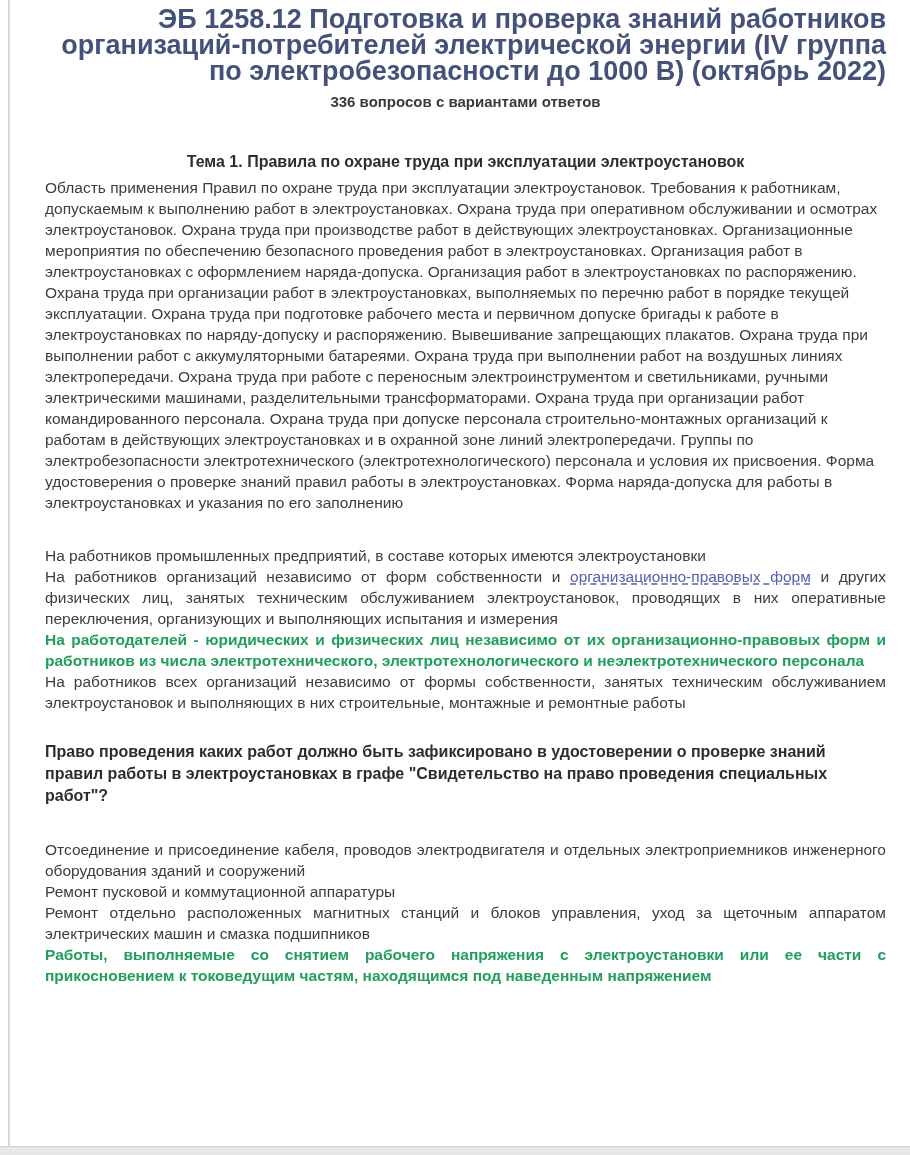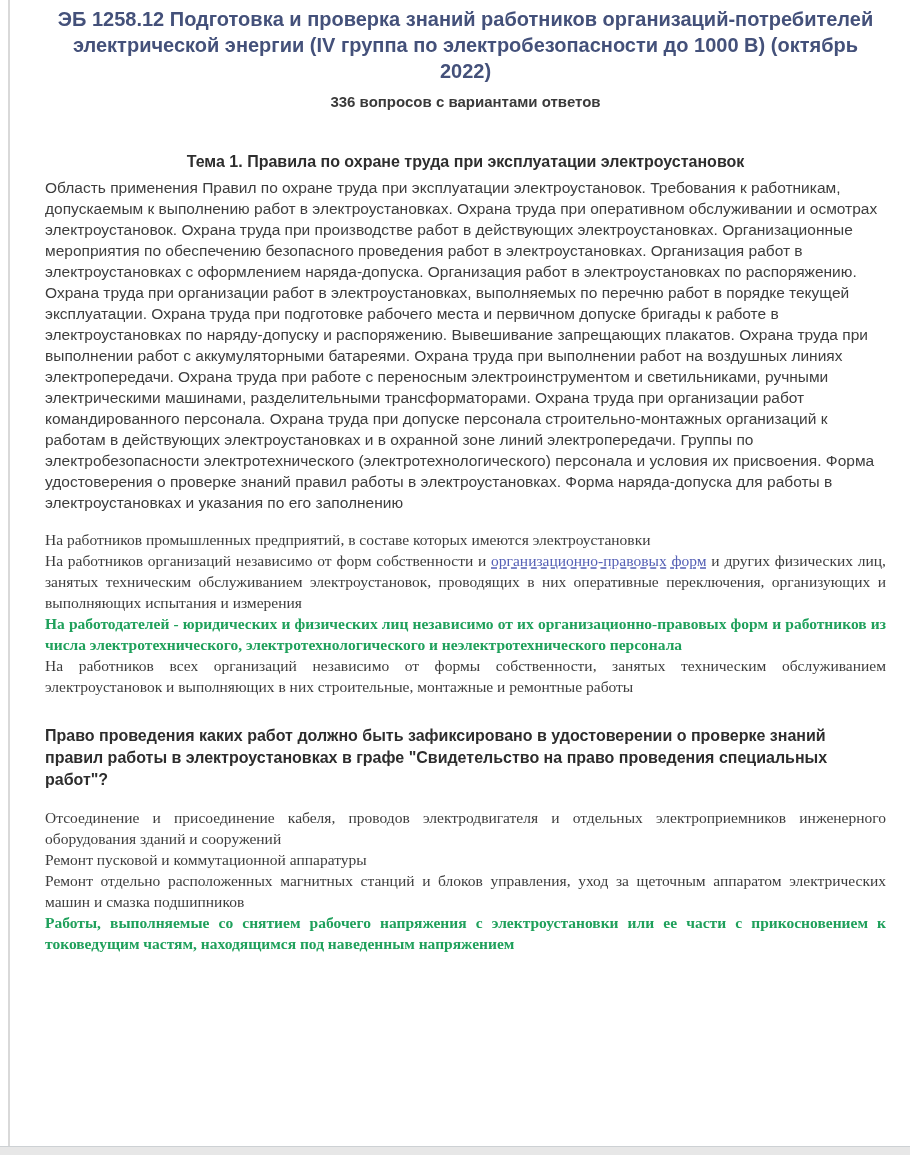--- a/index.html
+++ b/index.html
@@ -29,23 +29,23 @@
     background: #e7e7e7;
     border-top: 1px solid #cdd1d4;
   }
   .content {
     position: absolute;
     left: 45px;
     right: 24px;
     top: 6px;
   }
   .doc-title {
-    text-align: center;
+    text-align: right;
     font-weight: bold;
-    font-size: 20px;
+    font-size: 27px;
     line-height: 26px;
     color: #44517a;
     margin: 0 0 0 0;
   }
   .doc-subtitle {
     text-align: center;
     font-weight: bold;
     font-size: 15px;
     line-height: 18px;
     color: #3a3a3a;
@@ -68,22 +68,21 @@
   }
   .question {
     font-weight: bold;
     font-size: 16px;
     line-height: 22px;
     color: #2d2d2d;
     margin-top: 28px;
   }
   .question.q-narrow { max-width: 740px; }
   .answers {
-    margin-top: 16px;
-    font-family: Liberation Serif, serif;
+    margin-top: 32px;
   }
   .answer {
     font-size: 15.5px;
     line-height: 21px;
     color: #3d3d3d;
     text-align: justify;
   }
   .answer.correct {
     color: #1fa05b;
     font-weight: bold;

